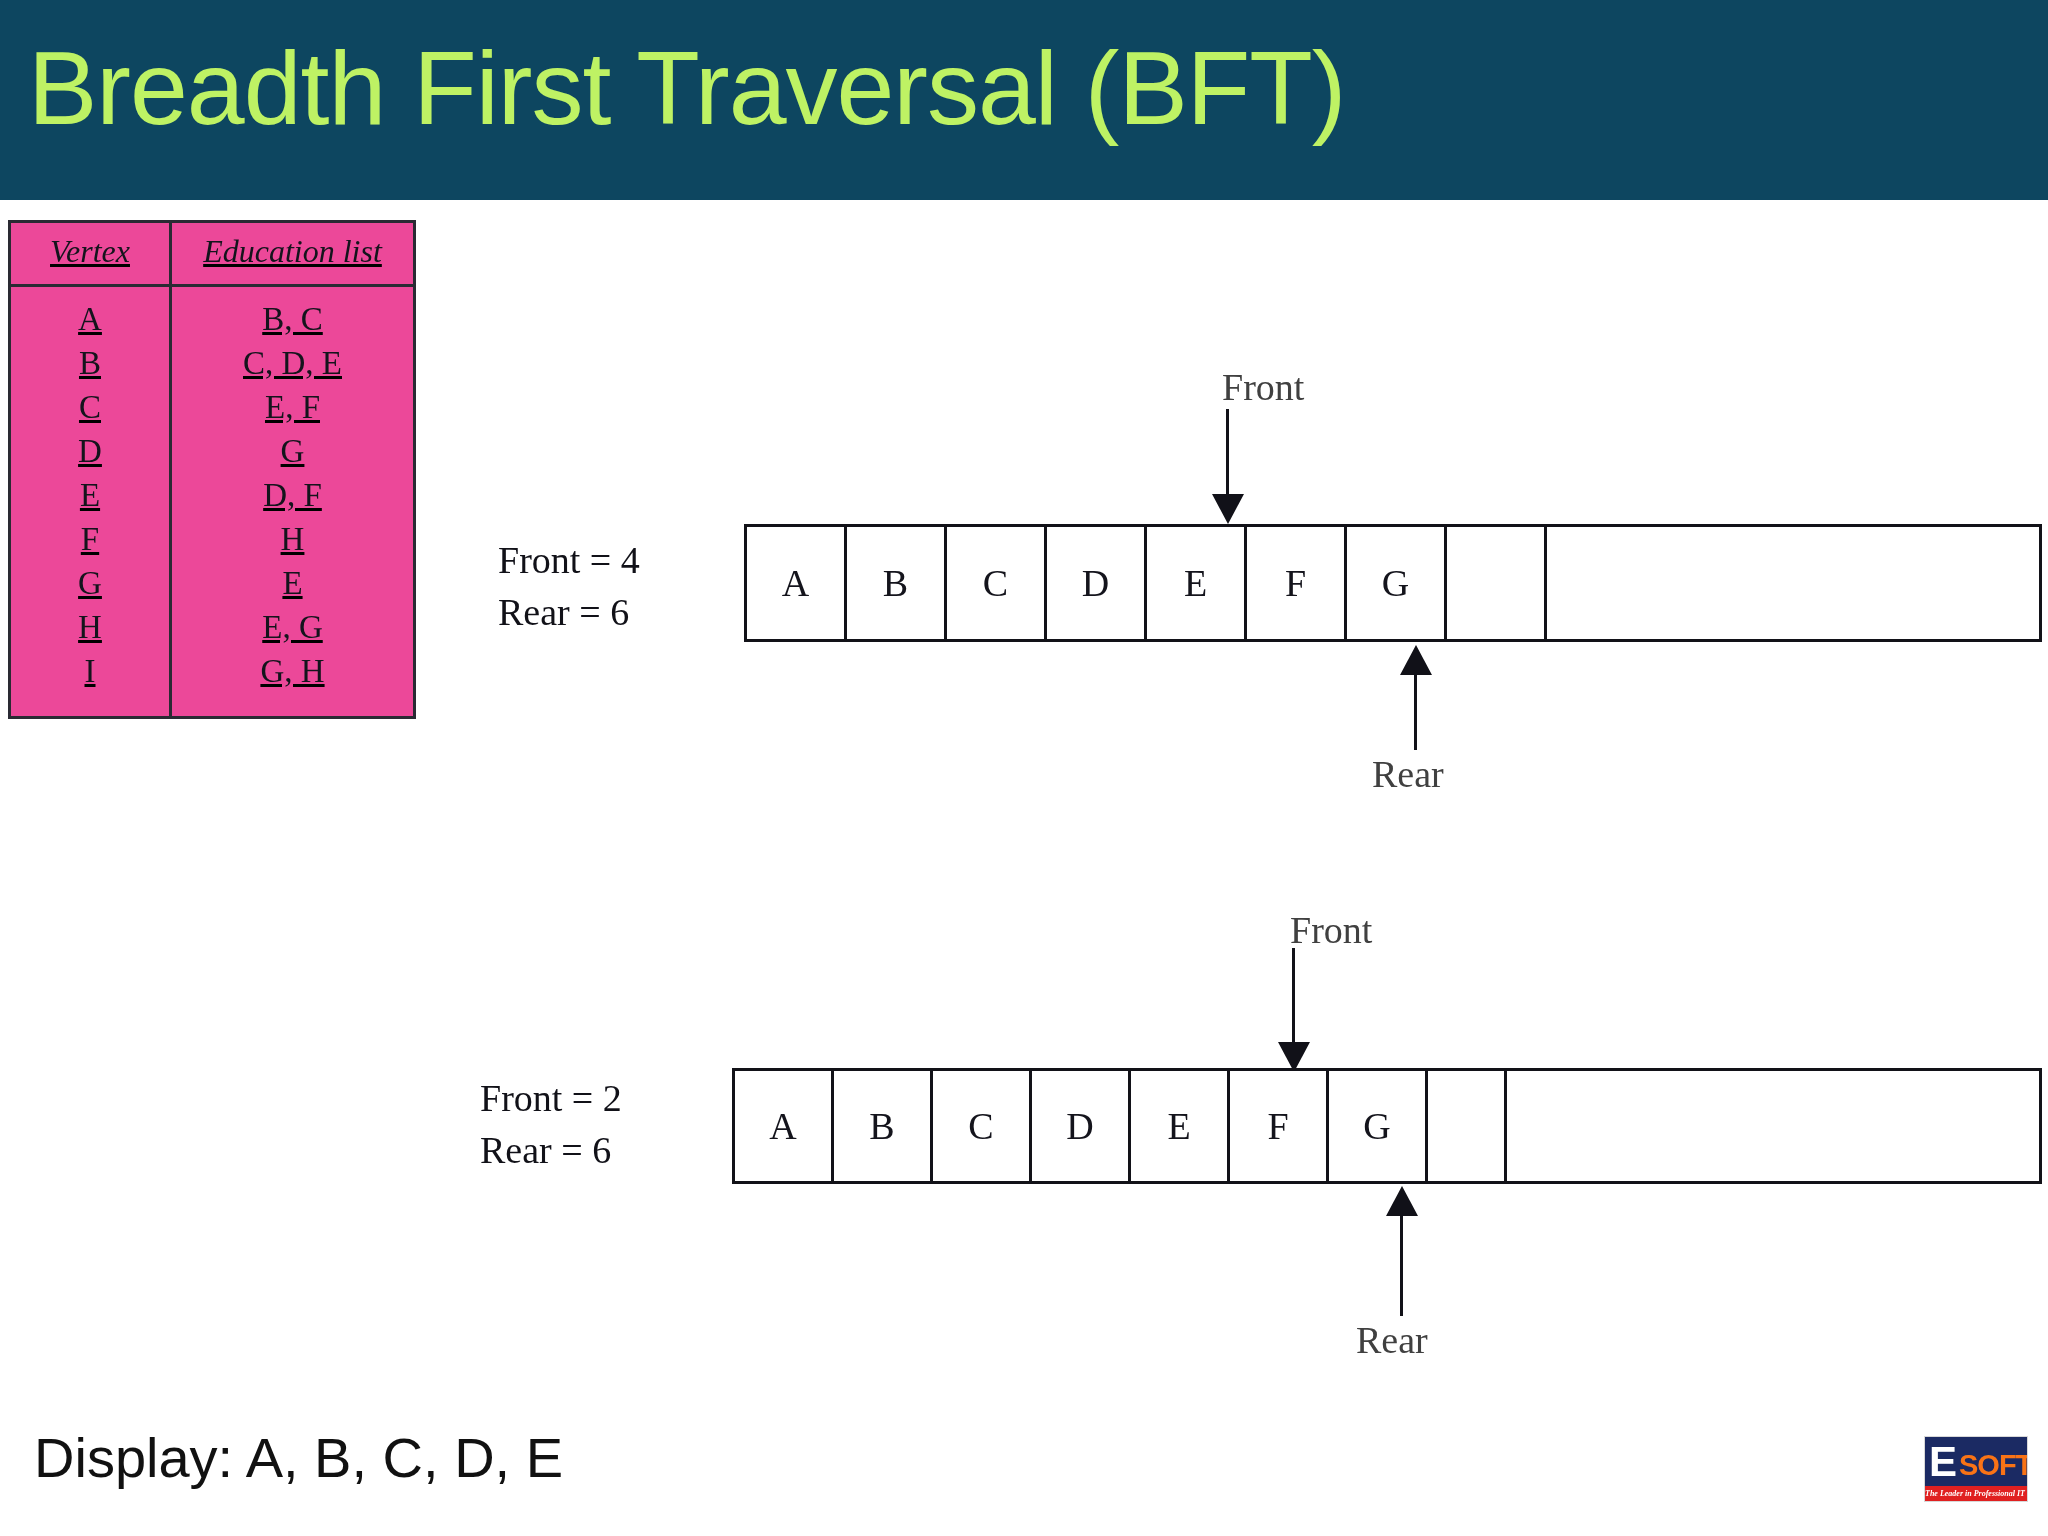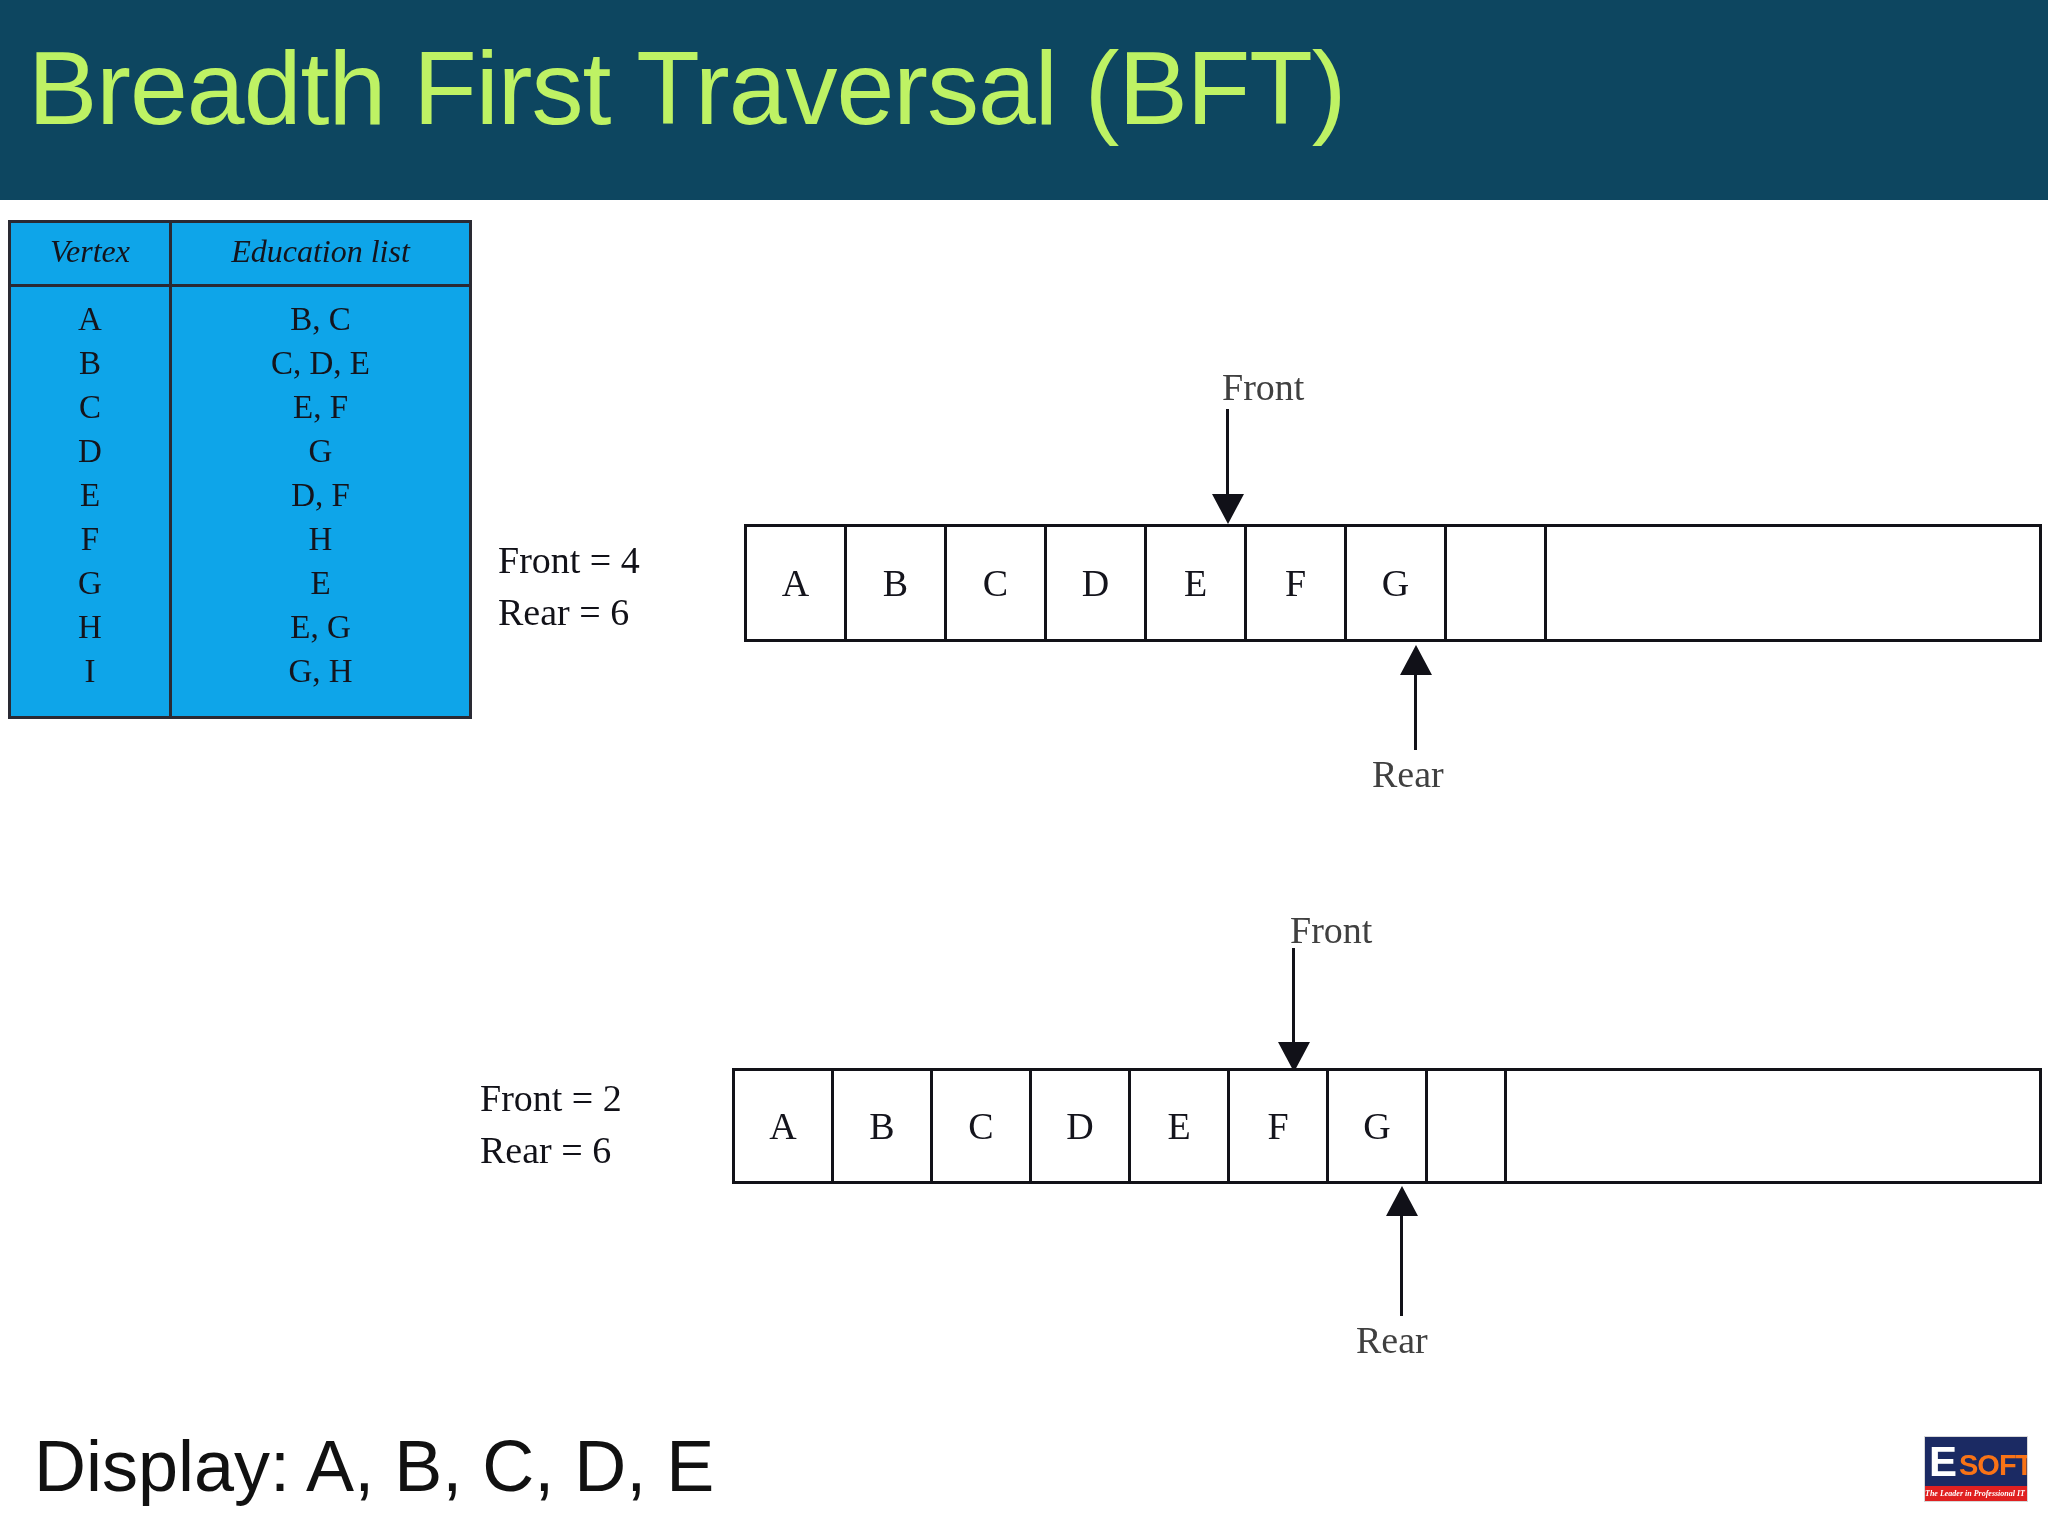--- a/index.html
+++ b/index.html
@@ -34,24 +34,25 @@
     letter-spacing: -1px;
     white-space: nowrap;
     line-height: 140px;
   }
 
   
   #adj-table {
     position: absolute;
     left: 8px;
     top: 220px;
-    width: 464px;
+    width: 408px;
     border: 3px solid #2a2a33;
-    background: #0ea5e9;
+    background: #ec4899;
     box-sizing: border-box;
+    text-decoration: underline;
   }
   #adj-table table {
     border-collapse: collapse;
     width: 100%;
     font-family: "Liberation Serif", serif;
   }
   #adj-table thead th {
     font-style: italic;
     font-weight: 400;
     font-size: 32px;
@@ -135,21 +136,21 @@
     border-right: 16px solid transparent;
     border-bottom: 30px solid #111118;
   }
 
   
   #display-line {
     position: absolute;
     left: 34px;
     top: 1425px;
     font-family: "Liberation Sans", sans-serif;
-    font-size: 72px;
+    font-size: 56px;
     color: #111111;
     white-space: nowrap;
   }
 
   
   #esoft-logo {
     position: absolute;
     left: 1924px;
     top: 1436px;
     width: 104px;

